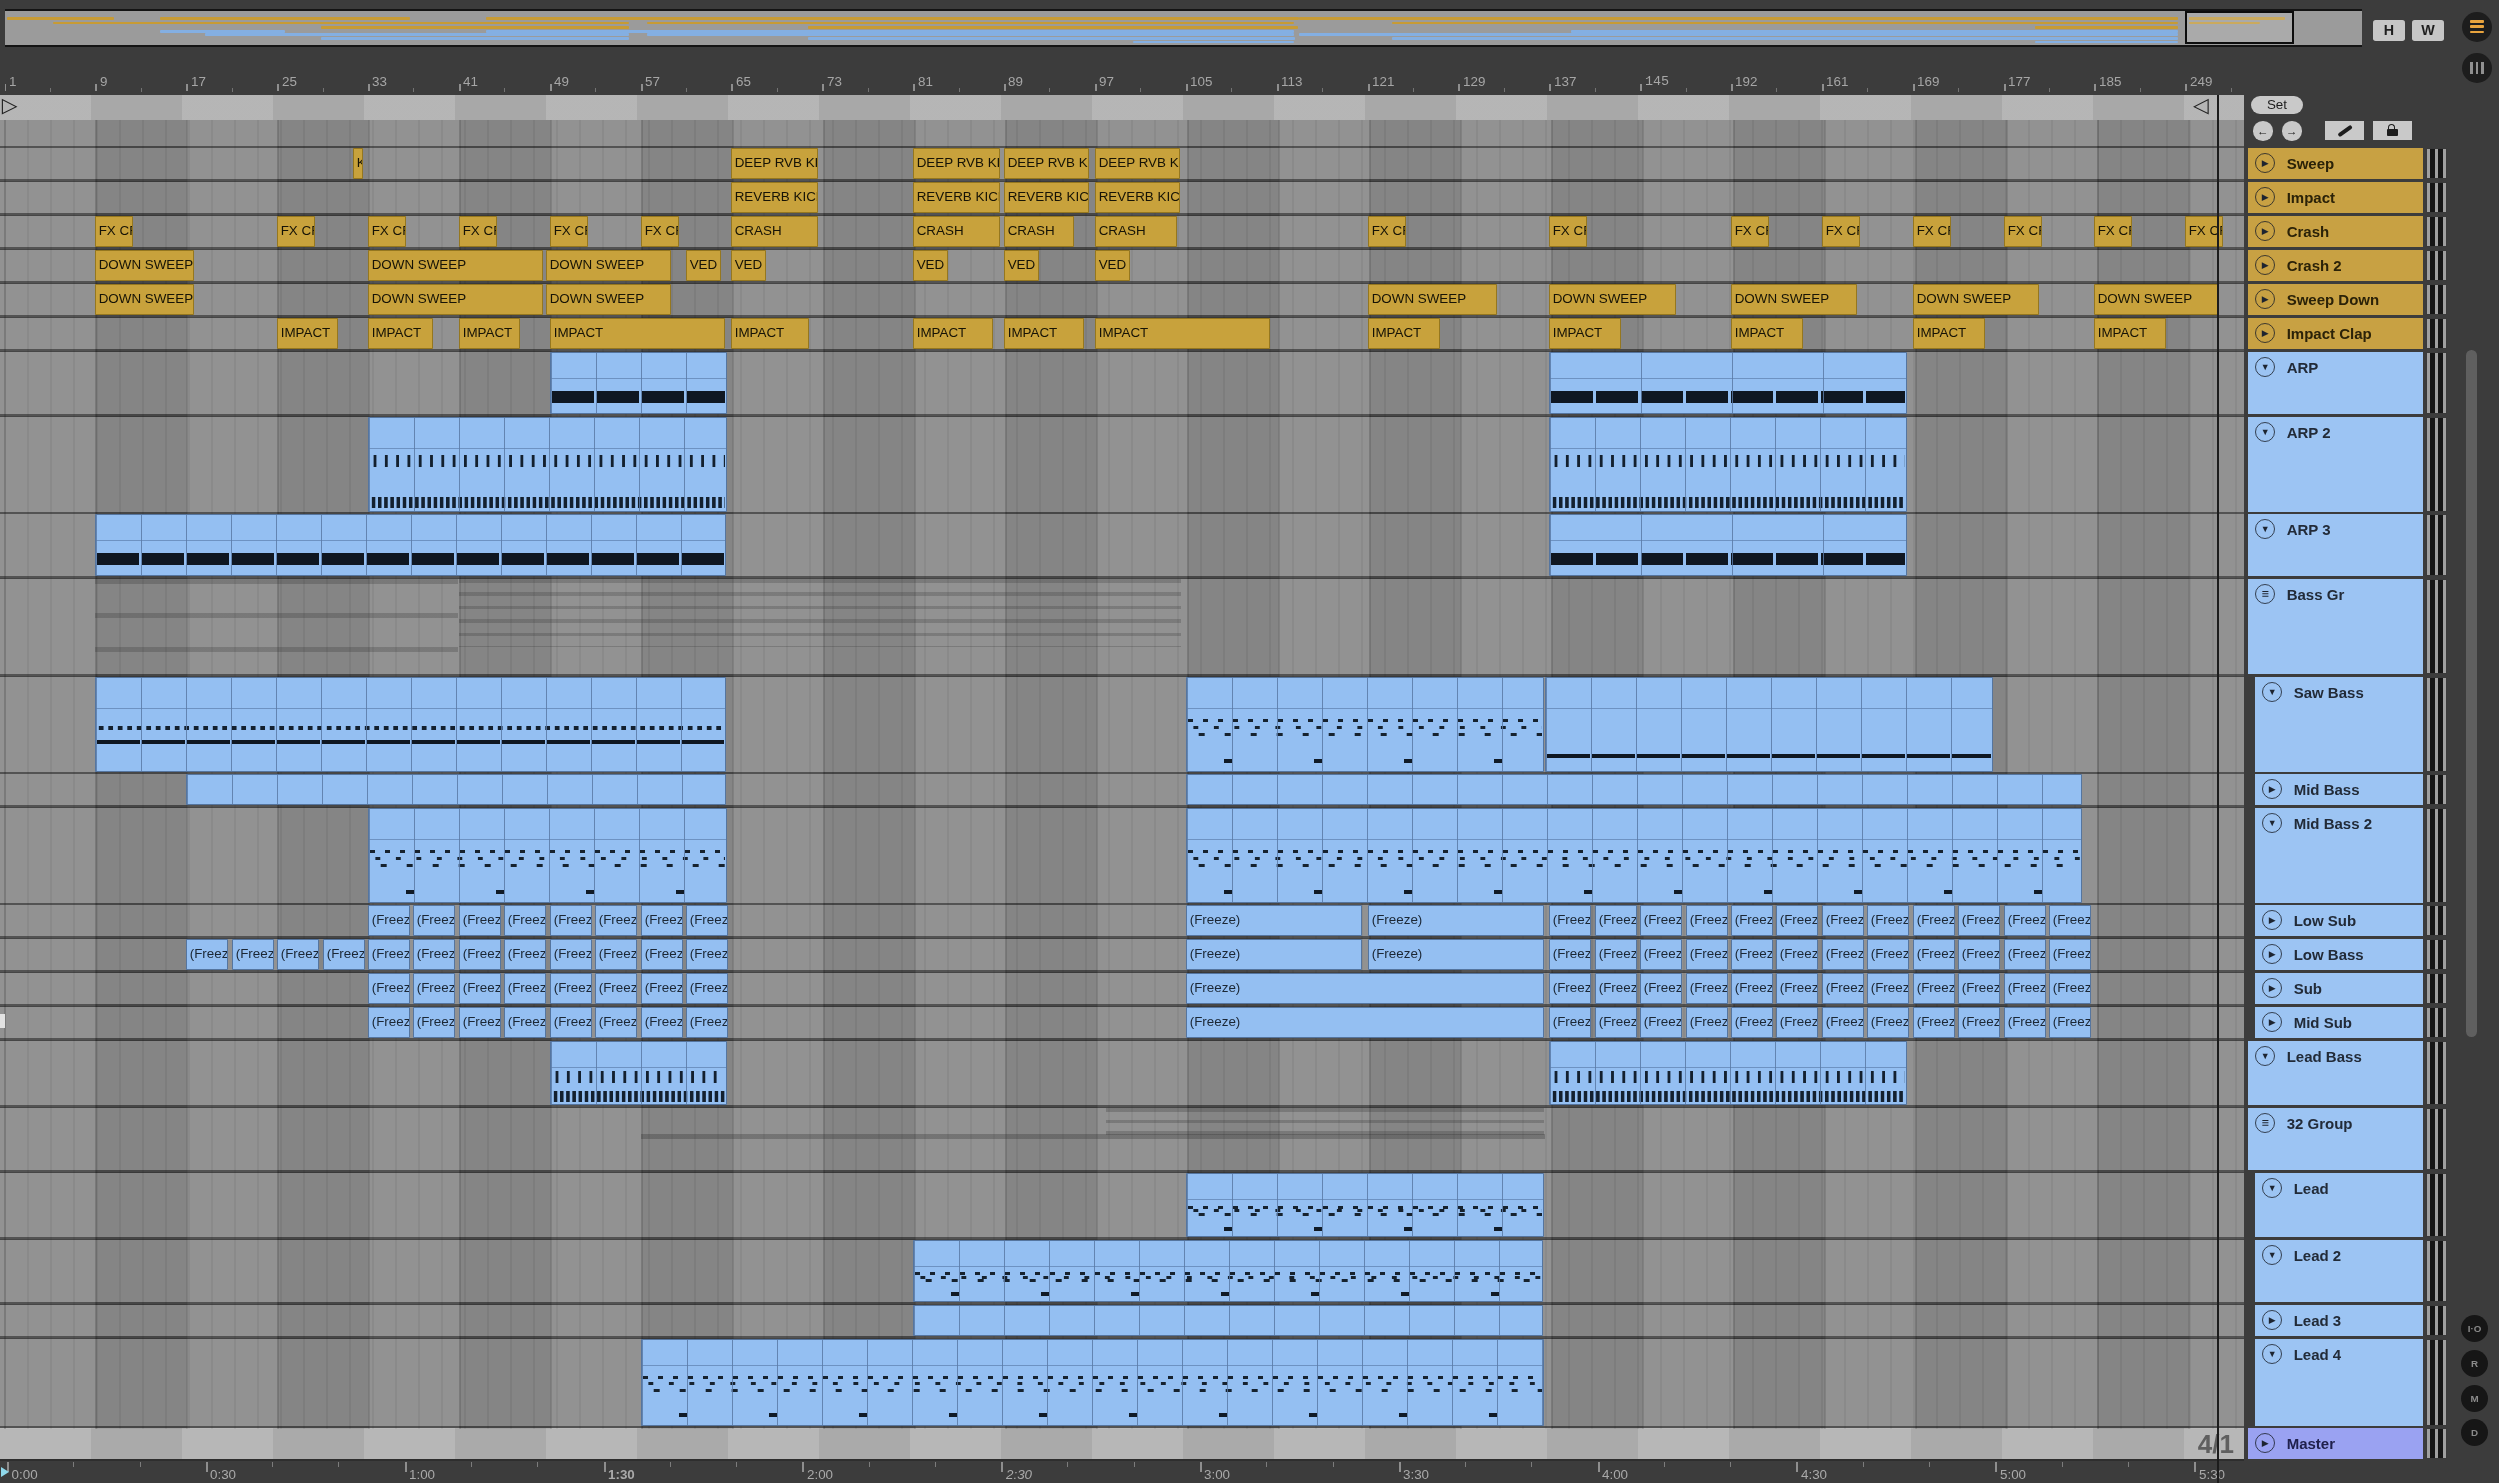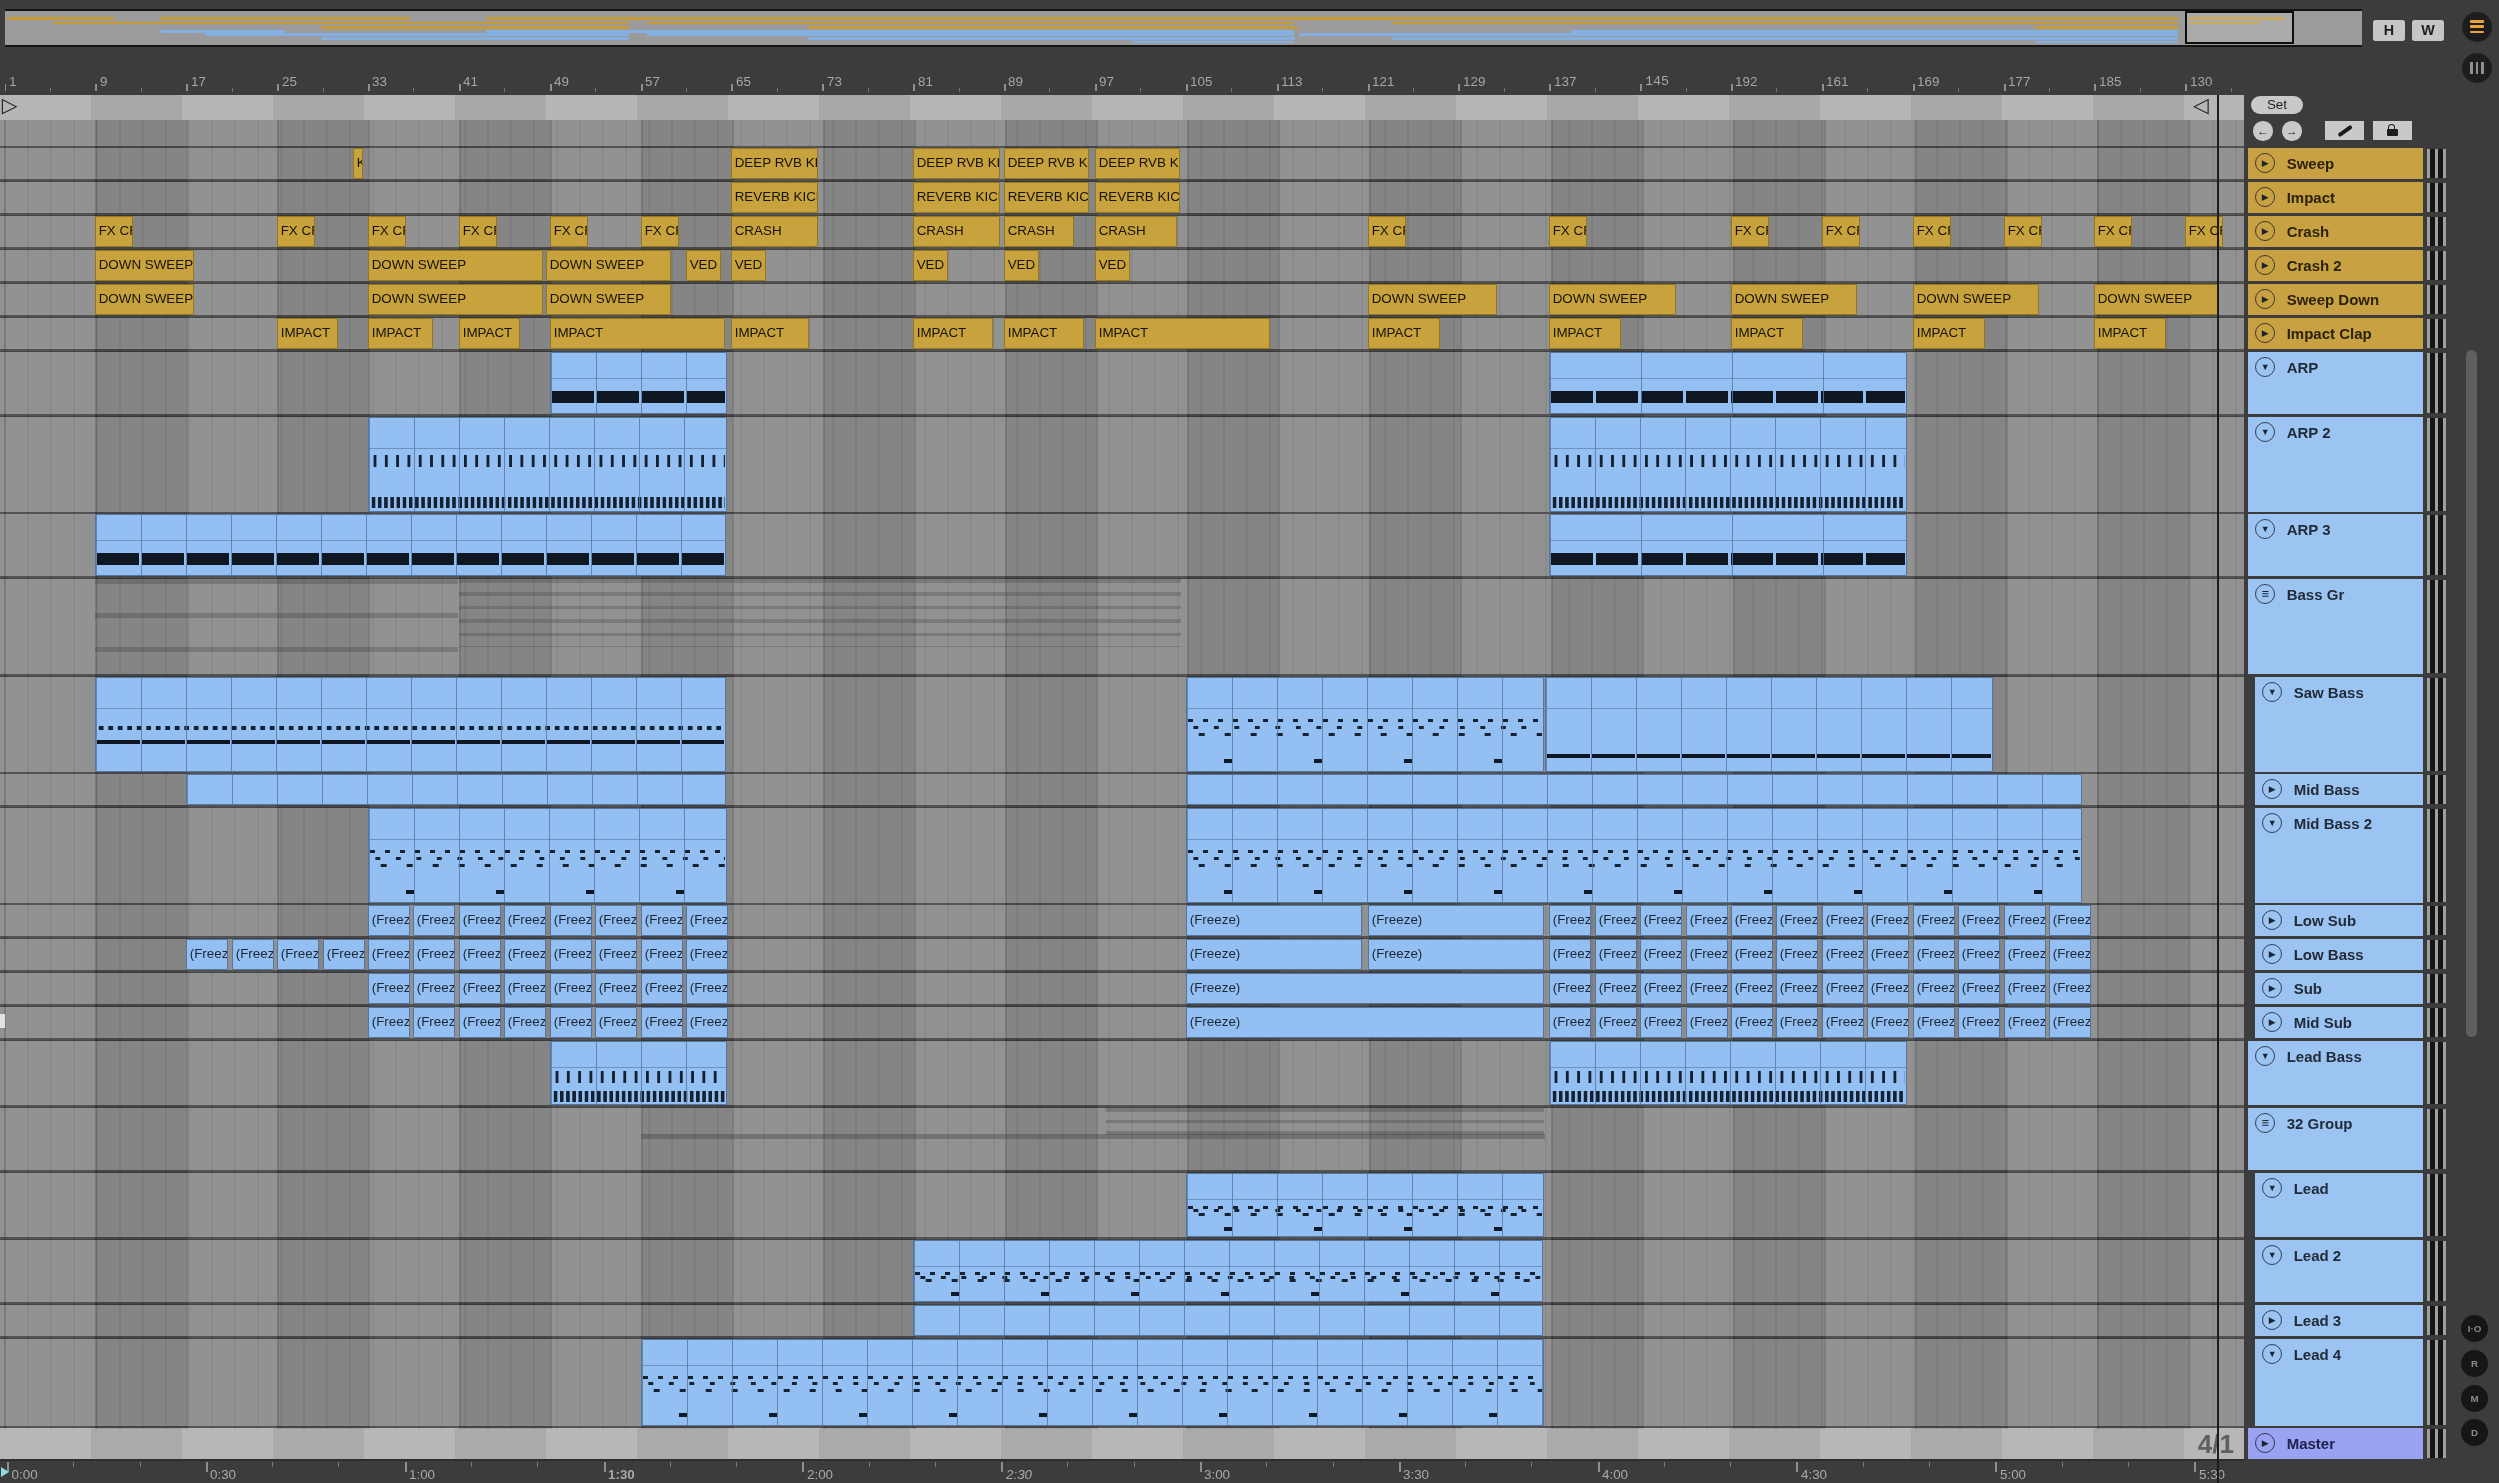--- a/index.html
+++ b/index.html
@@ -190,21 +190,21 @@
     <div class="bnum" style="left: 1735px;">192</div>
     <div class="btick" style="left: 1822px;"></div>
     <div class="bnum" style="left: 1826px;">161</div>
     <div class="btick" style="left: 1913px;"></div>
     <div class="bnum" style="left: 1917px;">169</div>
     <div class="btick" style="left: 2004px;"></div>
     <div class="bnum" style="left: 2008px;">177</div>
     <div class="btick" style="left: 2094px;"></div>
     <div class="bnum" style="left: 2099px;">185</div>
     <div class="btick" style="left: 2185px;"></div>
-    <div class="bnum" style="left: 2190px;">130</div>
+    <div class="bnum" style="left: 2190px;">249</div>
     <div class="bmid" style="left: 50px;"></div>
     <div class="bmid" style="left: 141px;"></div>
     <div class="bmid" style="left: 232px;"></div>
     <div class="bmid" style="left: 323px;"></div>
     <div class="bmid" style="left: 413px;"></div>
     <div class="bmid" style="left: 504px;"></div>
     <div class="bmid" style="left: 595px;"></div>
     <div class="bmid" style="left: 686px;"></div>
     <div class="bmid" style="left: 777px;"></div>
     <div class="bmid" style="left: 868px;"></div>

